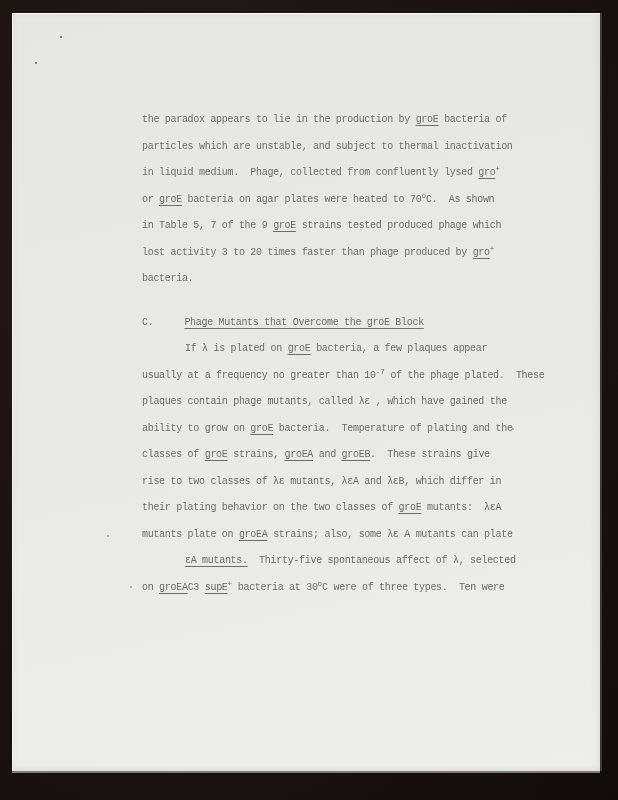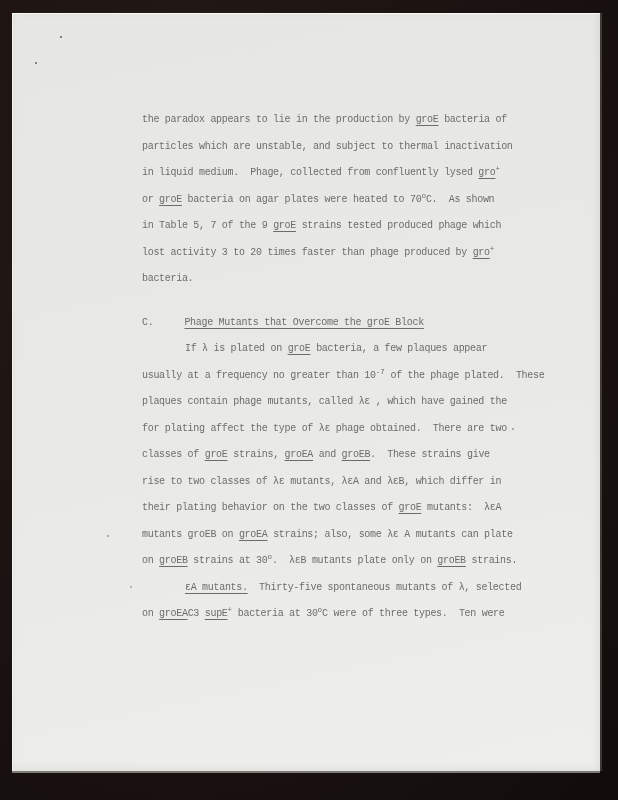--- a/index.html
+++ b/index.html
@@ -88,29 +88,28 @@
           <div class="line"><span>lost activity 3 to 20 times faster than phage produced by </span><span class="u">gro</span><span class="sup">+</span></div>
           <div class="line"><span>bacteria.</span></div>
         </div>
         <div class="block" style="margin-top: 17px;">
           <div class="line"><span>C.</span><span class="u" style="margin-left: 31px;">Phage Mutants that Overcome the groE Block</span></div>
         </div>
         <div class="block">
           <div class="line indent"><span>If λ is plated on </span><span class="u">groE</span><span> bacteria, a few plaques appear</span></div>
           <div class="line"><span>usually at a frequency no greater than 10</span><span class="sup">-7</span><span> of the phage plated.  These</span></div>
           <div class="line"><span>plaques contain phage mutants, called λε , which have gained the</span></div>
-          <div class="line"><span>for plating affect the type of λε phage obtained.  There are two</span></div>
+          <div class="line"><span>ability to grow on </span><span class="u">groE</span><span> bacteria.  Temperature of plating and the</span></div>
           <div class="line"><span>classes of </span><span class="u">groE</span><span> strains, </span><span class="u">groEA</span><span> and </span><span class="u">groEB</span><span>.  These strains give</span></div>
           <div class="line"><span>rise to two classes of λε mutants, λεA and λεB, which differ in</span></div>
           <div class="line"><span>their plating behavior on the two classes of </span><span class="u">groE</span><span> mutants:  λεA</span></div>
-          <div class="line"><span>mutants groEB on </span><span class="u">groEA</span><span> strains; also, some λε A mutants can plate</span></div>
-          <div class="line"><span>on </span><span class="u">groEB</span><span> strains at 30</span><span class="sup">o</span><span>.  λεB mutants plate only on </span><span class="u">groEB</span><span> strains.</span></div>
+          <div class="line"><span>mutants plate on </span><span class="u">groEA</span><span> strains; also, some λε A mutants can plate</span></div>
         </div>
         <div class="block">
-          <div class="line indent"><span class="u">εA mutants.</span><span>  Thirty-five spontaneous mutants of λ, selected</span></div>
+          <div class="line indent"><span class="u">εA mutants.</span><span>  Thirty-five spontaneous affect of λ, selected</span></div>
           <div class="line"><span>on </span><span class="u">groEA</span><span>C3 </span><span class="u">supE</span><span class="sup">+</span><span> bacteria at 30</span><span class="sup">o</span><span>C were of three types.  Ten were</span></div>
         </div>
       </div>
   <div class="speck" style="left: 47px; top: 22px; opacity: 0.9;"></div>
       <div class="speck" style="left: 22px; top: 48px; opacity: 0.85;"></div>
       <div class="speck" style="left: 499px; top: 414px; opacity: 0.55;"></div>
       <div class="speck" style="left: 94px; top: 521px; opacity: 0.5;"></div>
       <div class="speck" style="left: 117px; top: 572px; opacity: 0.45;"></div>
     </div>
 </div>

